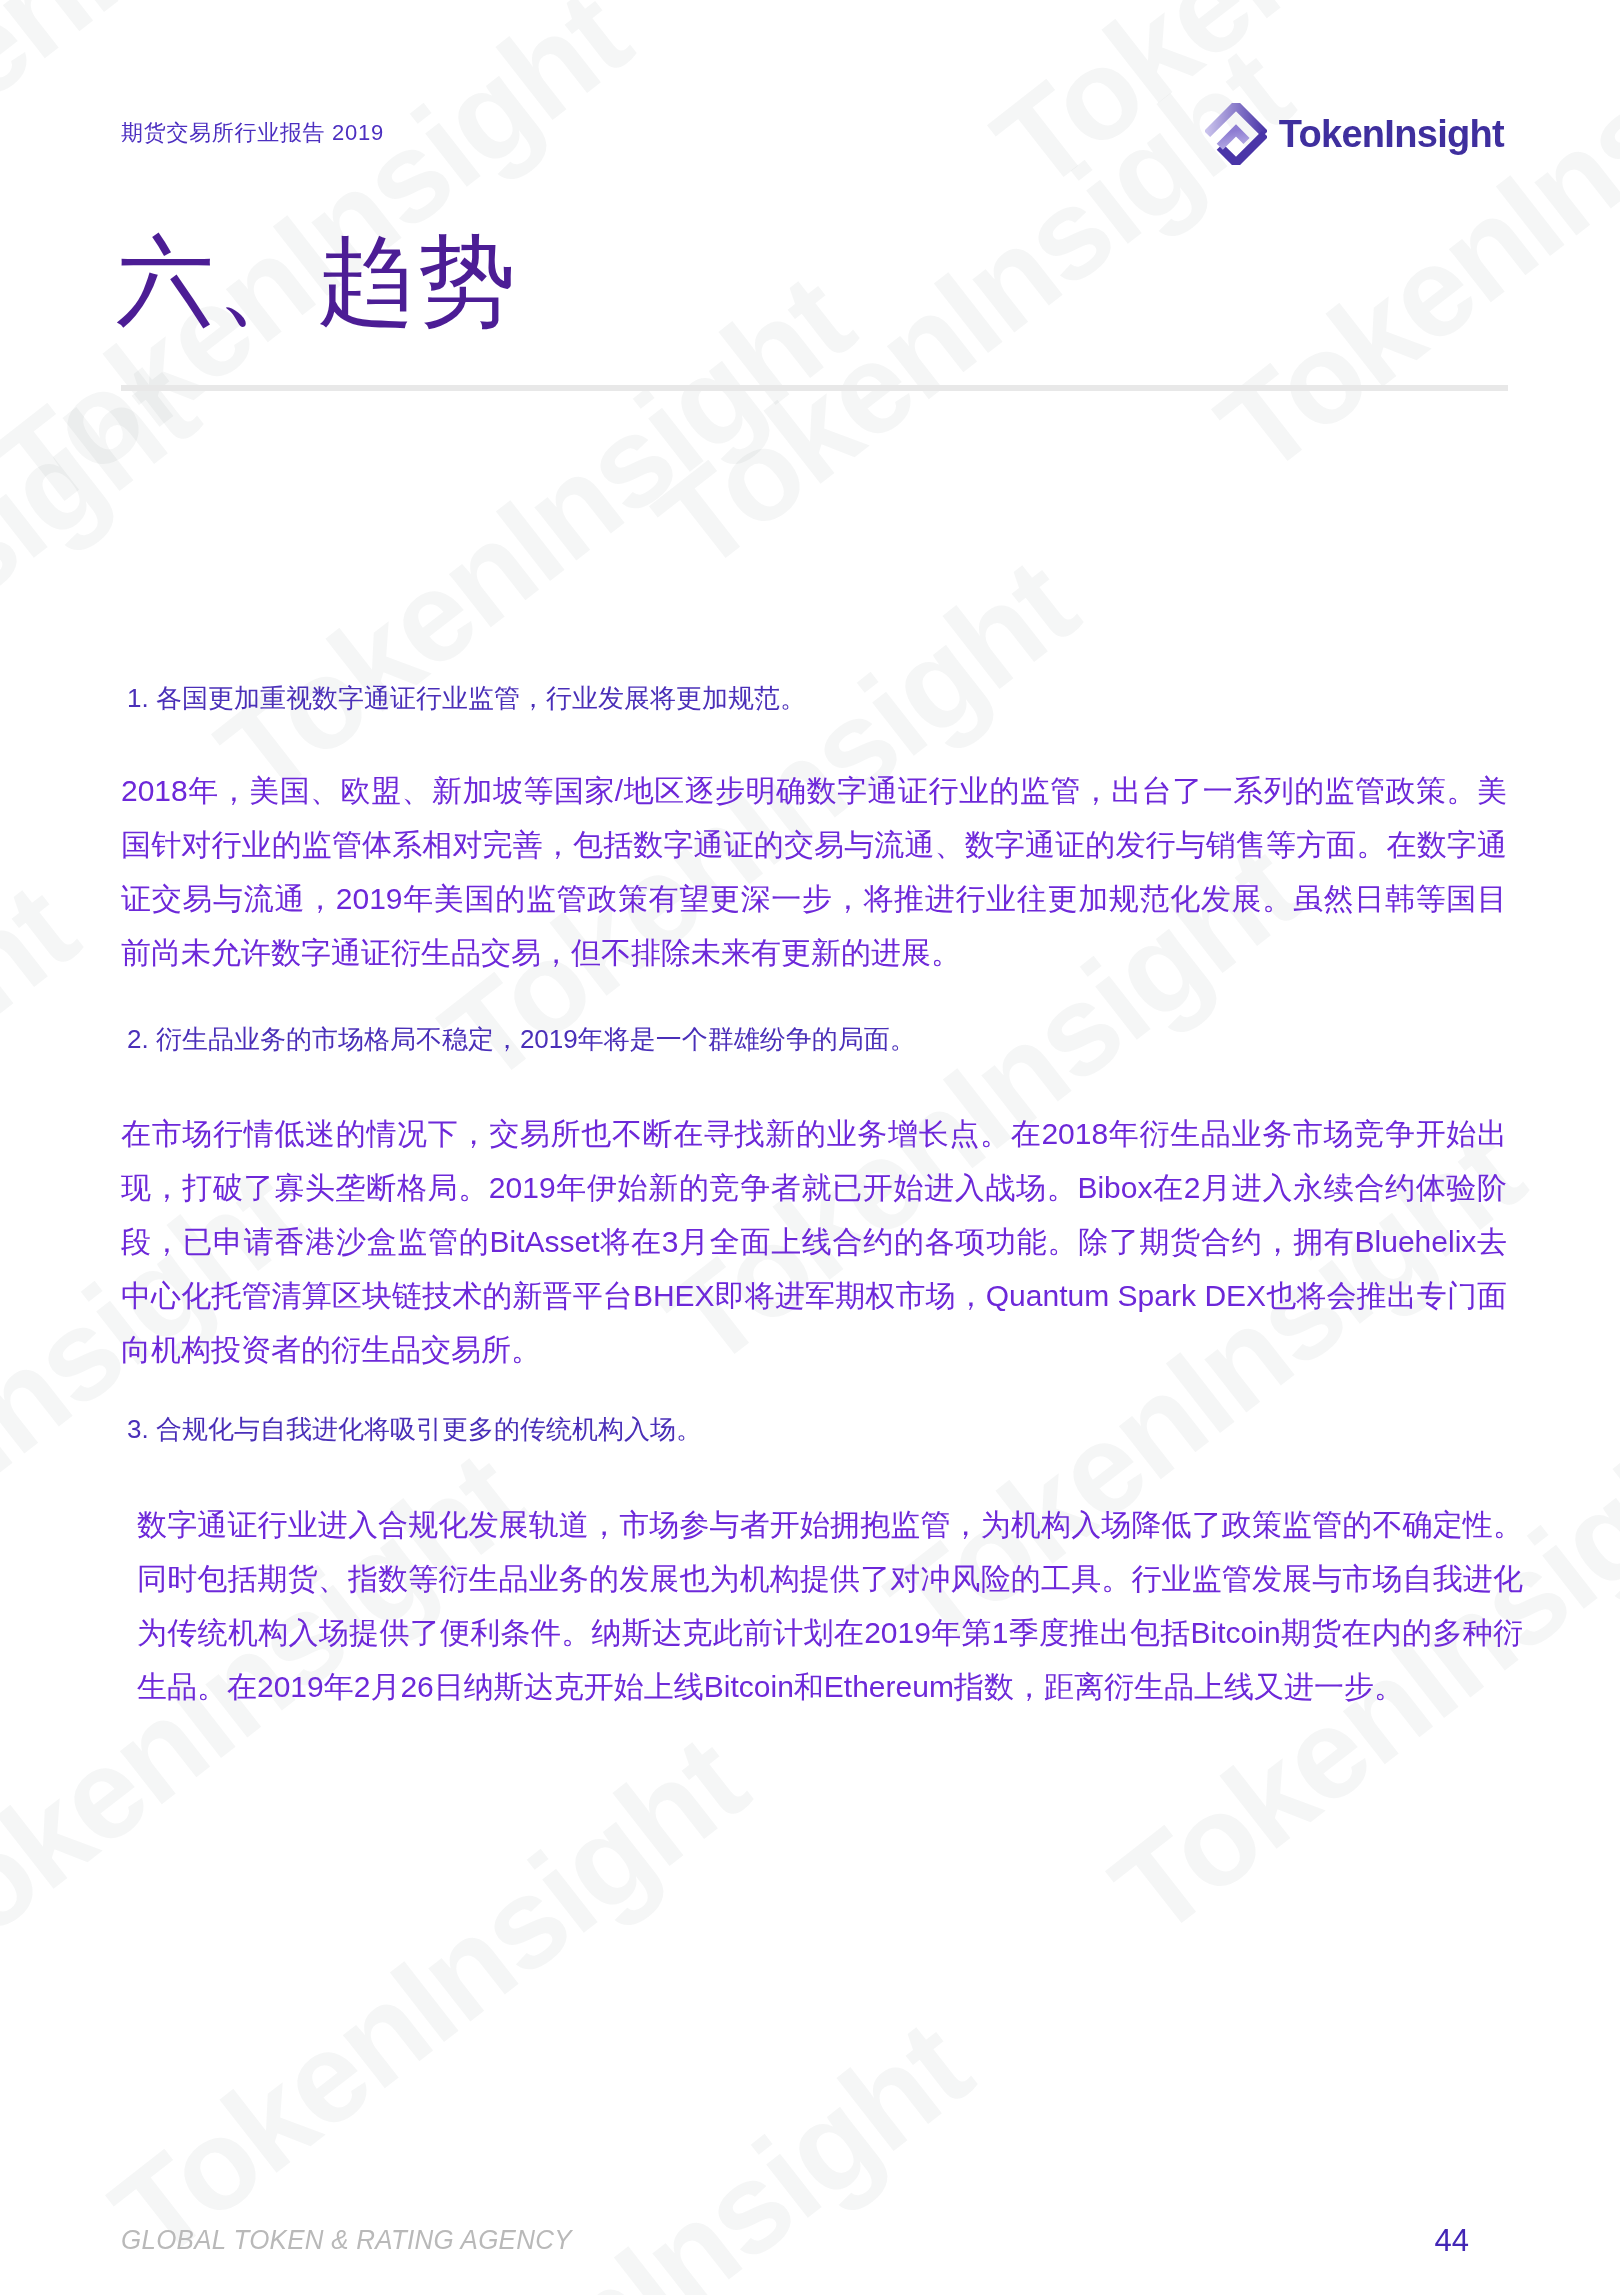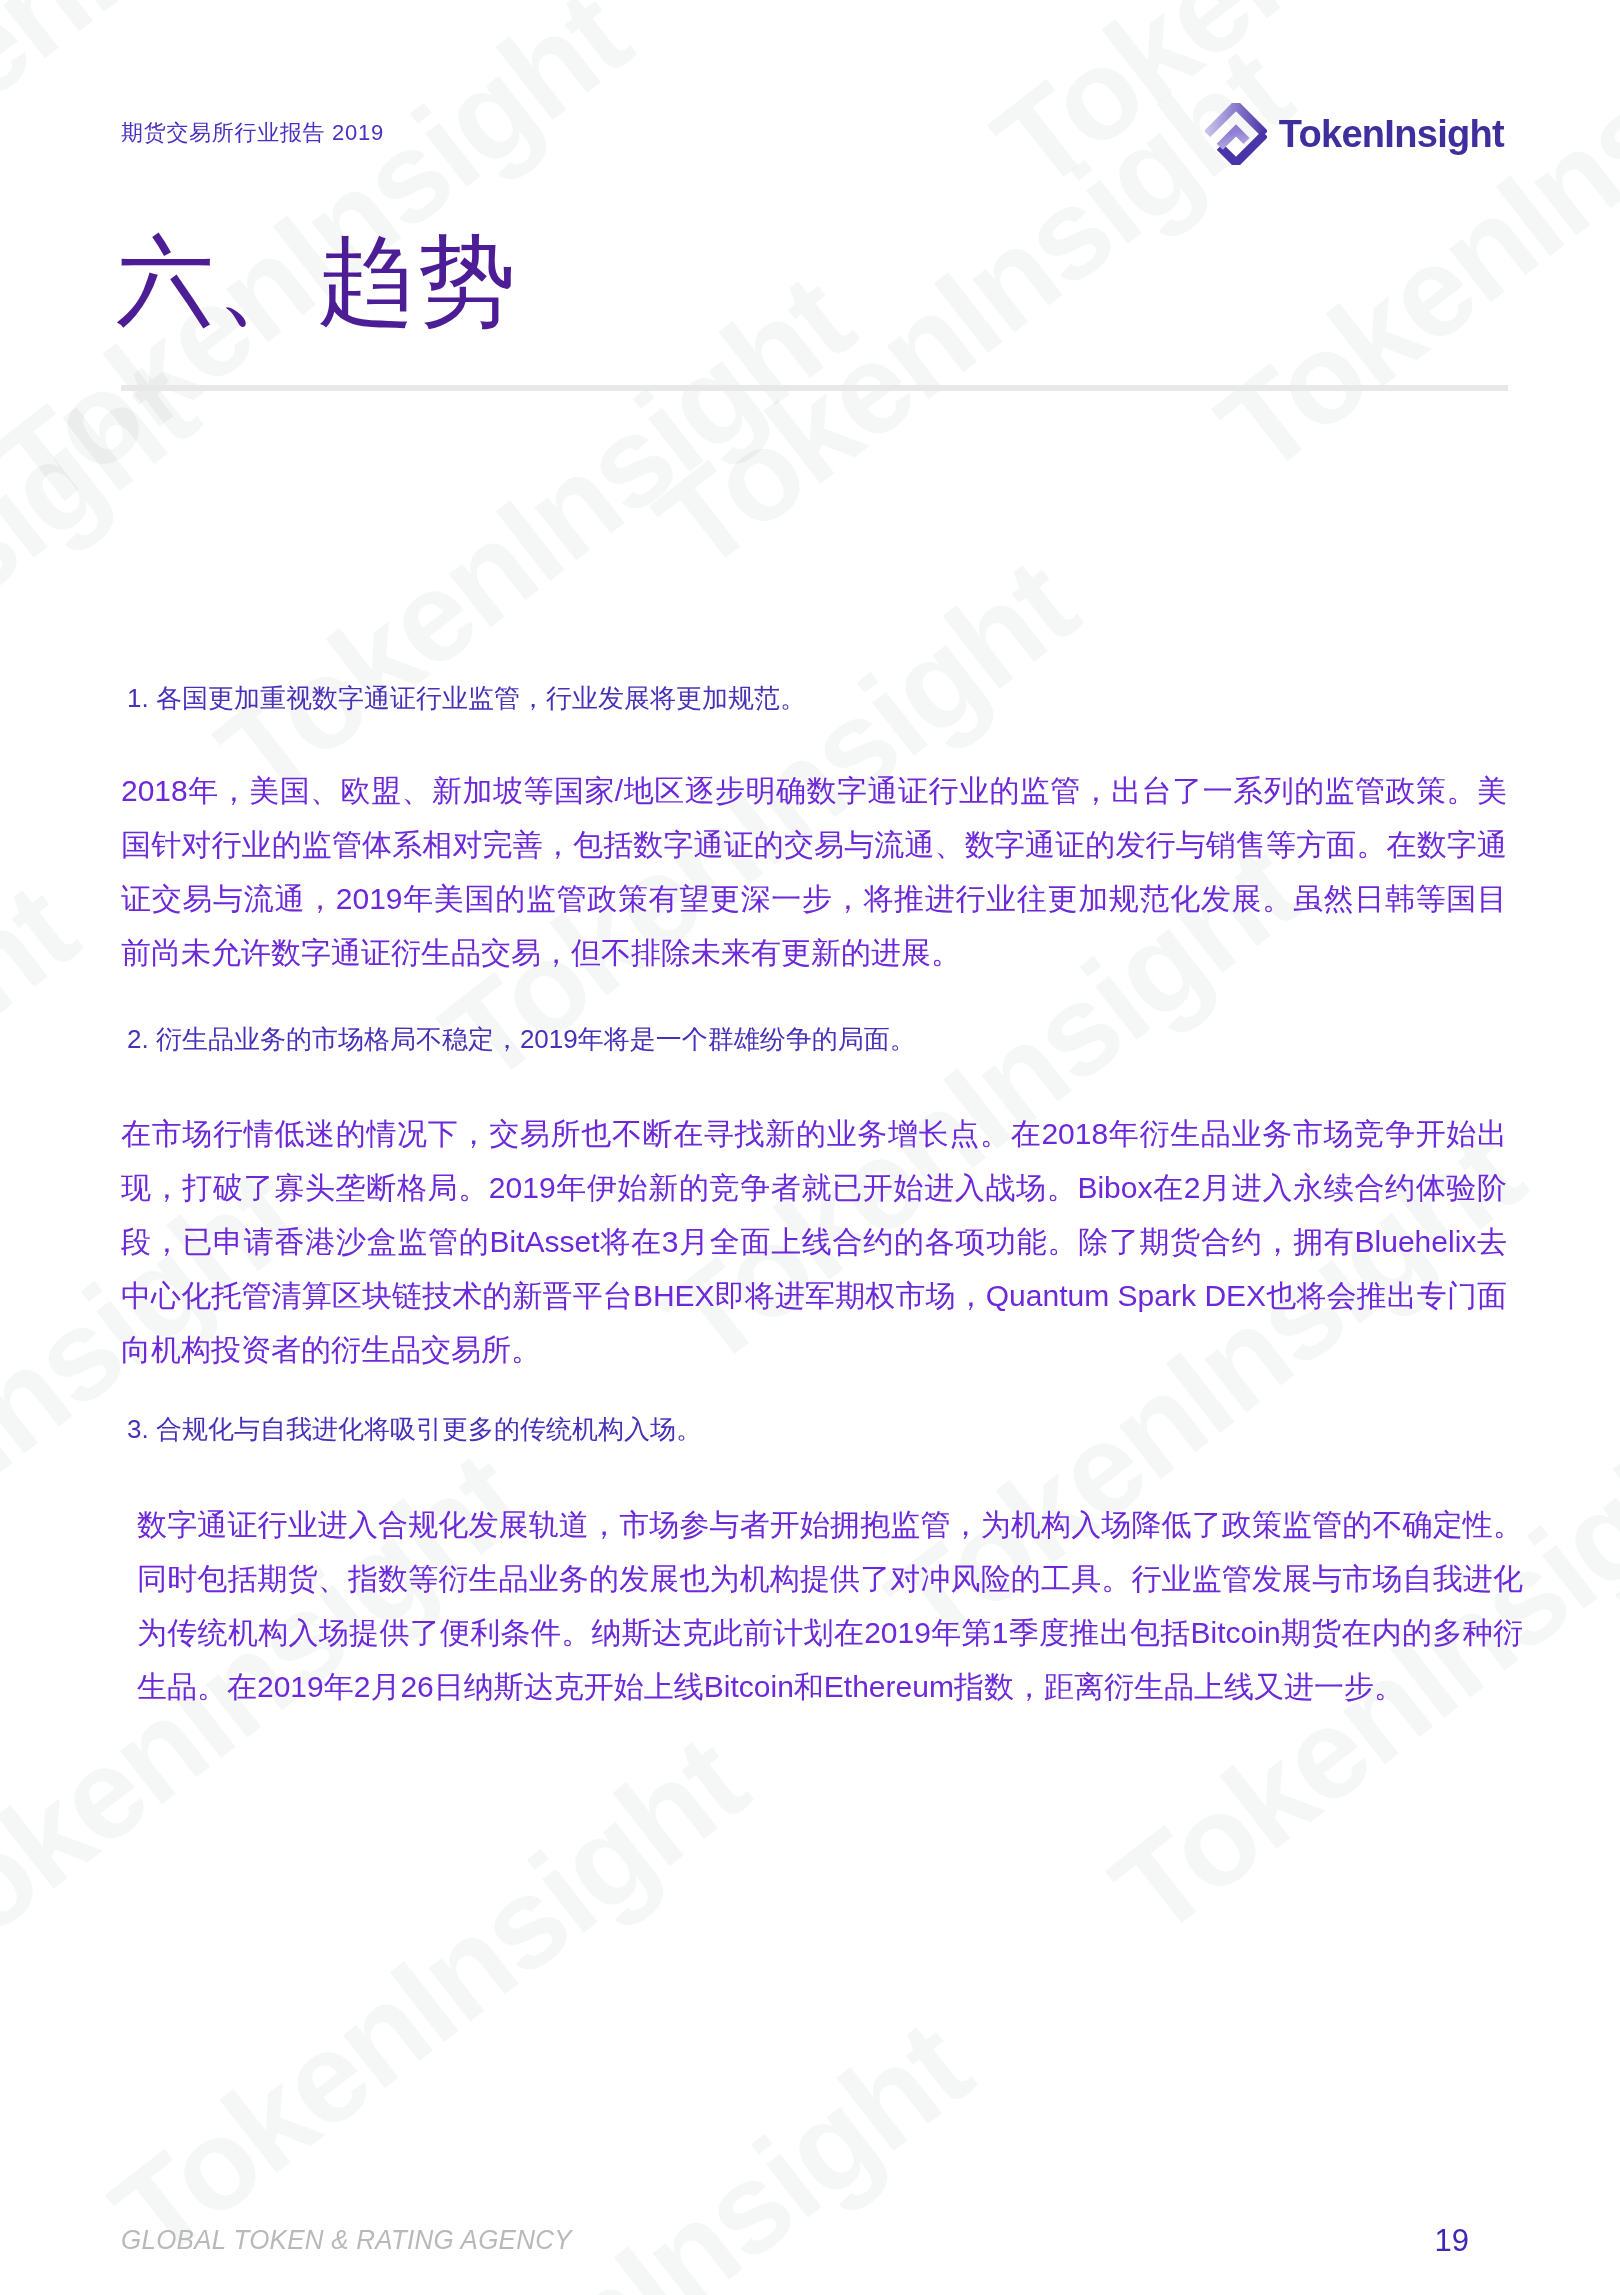--- a/index.html
+++ b/index.html
@@ -184,16 +184,16 @@
   <div class="sec-heading" id="h1">1. 各国更加重视数字通证行业监管，行业发展将更加规范。</div>
   <div class="sec-body" id="p1">2018年，美国、欧盟、新加坡等国家/地区逐步明确数字通证行业的监管，出台了一系列的监管政策。美国针对行业的监管体系相对完善，包括数字通证的交易与流通、数字通证的发行与销售等方面。在数字通证交易与流通，2019年美国的监管政策有望更深一步，将推进行业往更加规范化发展。虽然日韩等国目前尚未允许数字通证衍生品交易，但不排除未来有更新的进展。</div>
 
   <div class="sec-heading" id="h2">2. 衍生品业务的市场格局不稳定，2019年将是一个群雄纷争的局面。</div>
   <div class="sec-body" id="p2">在市场行情低迷的情况下，交易所也不断在寻找新的业务增长点。在2018年衍生品业务市场竞争开始出现，打破了寡头垄断格局。2019年伊始新的竞争者就已开始进入战场。Bibox在2月进入永续合约体验阶段，已申请香港沙盒监管的BitAsset将在3月全面上线合约的各项功能。除了期货合约，拥有Bluehelix去中心化托管清算区块链技术的新晋平台BHEX即将进军期权市场，Quantum Spark DEX也将会推出专门面向机构投资者的衍生品交易所。</div>
 
   <div class="sec-heading" id="h3">3. 合规化与自我进化将吸引更多的传统机构入场。</div>
   <div class="sec-body" id="p3">数字通证行业进入合规化发展轨道，市场参与者开始拥抱监管，为机构入场降低了政策监管的不确定性。同时包括期货、指数等衍生品业务的发展也为机构提供了对冲风险的工具。行业监管发展与市场自我进化为传统机构入场提供了便利条件。纳斯达克此前计划在2019年第1季度推出包括Bitcoin期货在内的多种衍生品。在2019年2月26日纳斯达克开始上线Bitcoin和Ethereum指数，距离衍生品上线又进一步。</div>
 
   <div class="footer-tagline">GLOBAL TOKEN &amp; RATING AGENCY</div>
-  <div class="page-number">19</div>
+  <div class="page-number">44</div>
 
 </div>
 
 
 </body></html>

